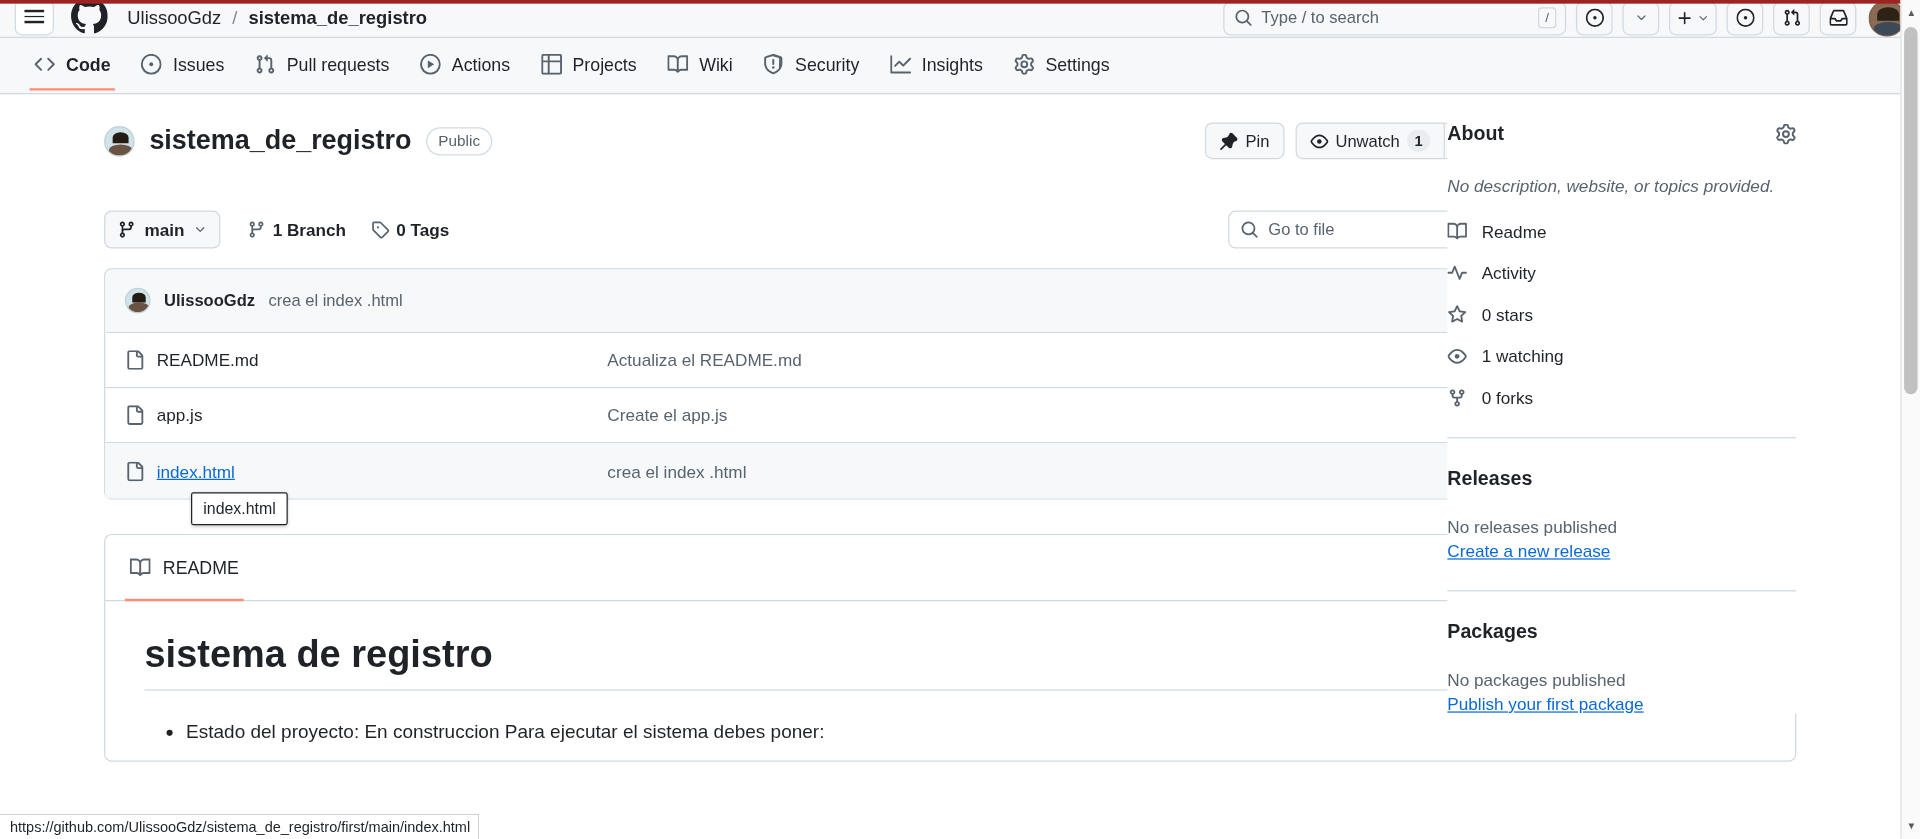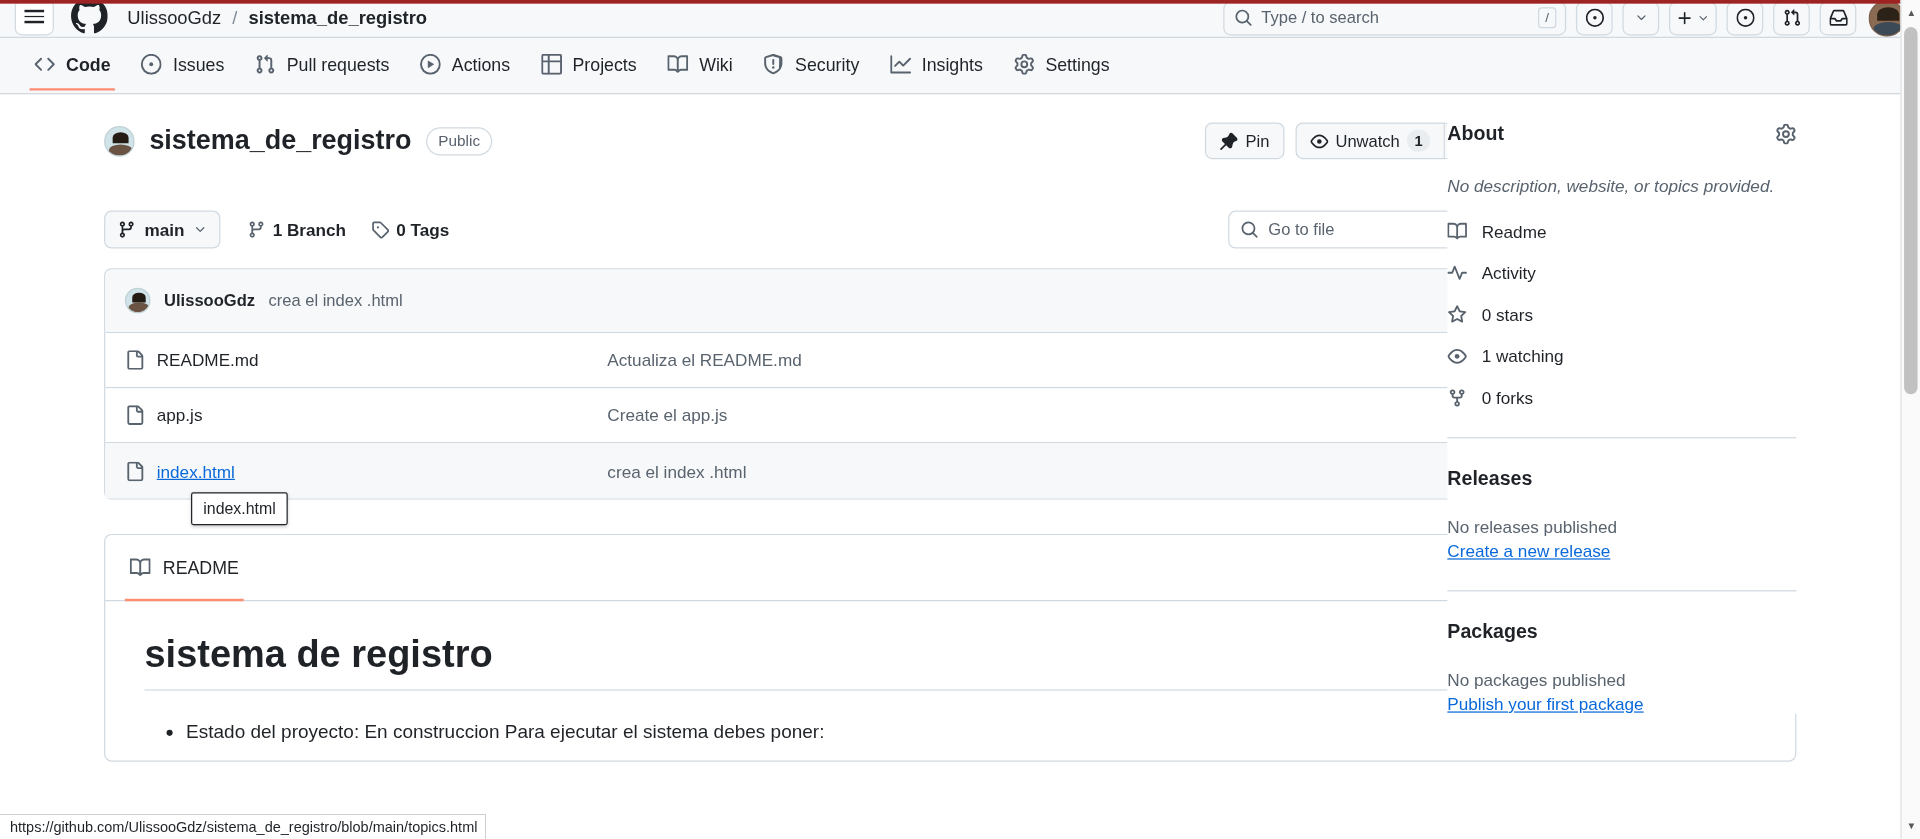--- a/index.html
+++ b/index.html
@@ -781,13 +781,13 @@
     <a class="side-a">Publish your first package</a>
   </div>
 
   <div class="scrollbar">
     <div class="sb-arrow up">▲</div>
     <div class="sb-thumb"></div>
     <div class="sb-arrow down">▼</div>
   </div>
 </div>
 
-<div class="status-bar">https://github.com/UlissooGdz/sistema_de_registro/blob/main/topics.html</div>
+<div class="status-bar">https://github.com/UlissooGdz/sistema_de_registro/first/main/index.html</div>
 
 </body></html>

